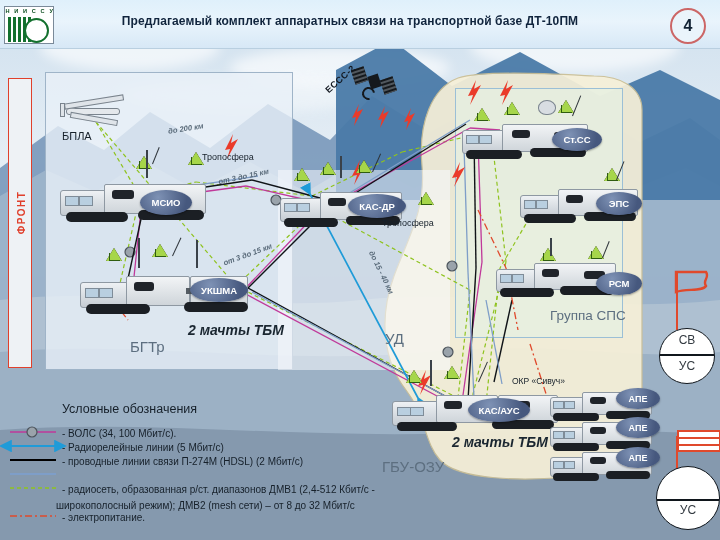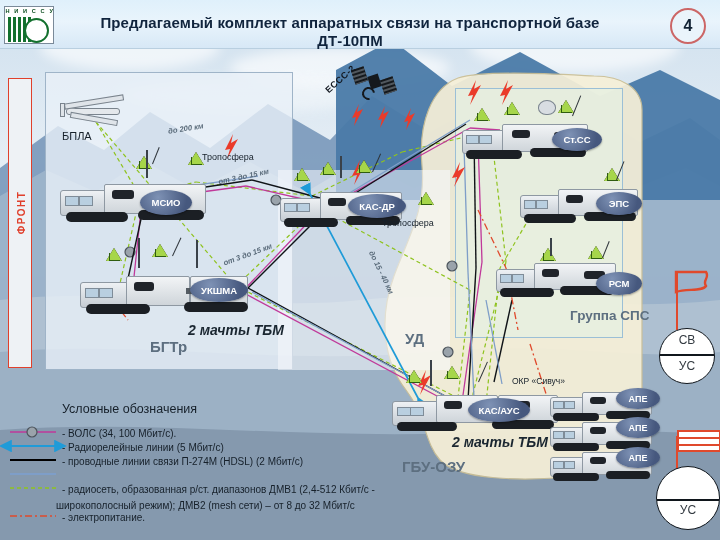--- a/index.html
+++ b/index.html
@@ -14,21 +14,21 @@
   
   .bg-sky{position:absolute;left:0;top:0;width:720px;height:540px;
      background:linear-gradient(#cfe0ee 0%, #dce8f2 18%, #e6eef5 30%, #bfd0df 46%, #a9bccd 62%, #93a9bd 82%, #8296ab 100%);}
   .bg-cloud{position:absolute;border-radius:50%;background:rgba(255,255,255,.62);filter:blur(6px);}
 
   
   .header{position:absolute;left:0;top:0;width:720px;height:48px;
      background:linear-gradient(#dff0fb 0%, #e9f4fc 45%, #d7e8f6 100%);
      border-bottom:1px solid #b9cfe0;}
   .hdr-title{position:absolute;left:80px;top:14px;width:540px;text-align:center;
-     font-size:15px;font-weight:bold;color:#10243d;letter-spacing:.1px;line-height:1.2;}
+     font-size:12px;font-weight:bold;color:#10243d;letter-spacing:.1px;line-height:1.2;}
   .logo{position:absolute;left:4px;top:6px;width:50px;height:38px;
      background:#fff;border:1px solid #7a8a99;box-sizing:border-box;}
   .logo-txt{position:absolute;left:0;top:1px;width:50px;text-align:center;
      font-size:5.6px;font-weight:bold;letter-spacing:1.6px;color:#0b4d1f;}
   .logo-bars{position:absolute;left:3px;top:10px;width:44px;height:25px;}
   .logo-bars i{position:absolute;top:0;width:3px;height:25px;background:#13702e;display:block;}
   .logo-circ{position:absolute;right:4px;top:11px;width:21px;height:21px;border-radius:50%;
      background:#fff;border:2px solid #13702e;}
   .slide-num{position:absolute;right:14px;top:8px;width:32px;height:32px;border-radius:50%;
      background:#eaf4fb;border:2px solid #c66;color:#123;font-size:16px;font-weight:bold;
@@ -42,21 +42,21 @@
      transform:rotate(-90deg);}
 
   
   .panel{position:absolute;box-sizing:border-box;}
   .panel-bgtr{left:45px;top:72px;width:248px;height:298px;
      background:rgba(233,240,248,.80);border:1px solid #9fb4c8;}
   .panel-ud{left:278px;top:170px;width:172px;height:200px;
      background:rgba(247,250,253,.55);}
   .panel-sps{left:455px;top:88px;width:168px;height:250px;
      background:rgba(228,240,226,.72);border:1px solid #9bbfd6;}
-  .panel-title{position:absolute;font-size:15px;font-weight:bold;color:#5d6f80;margin-left:20px;}
+  .panel-title{position:absolute;font-size:15px;font-weight:normal;color:#5d6f80;}
   .t-bgtr{left:130px;top:338px;}
   .t-ud{left:385px;top:330px;}
   .t-sps{left:550px;top:308px;font-size:13.5px;}
   .t-gbu{left:382px;top:458px;font-size:15px;}
 
   
   .blob{position:absolute;left:372px;top:70px;width:280px;height:415px;}
 
   
   .veh{position:absolute;}

